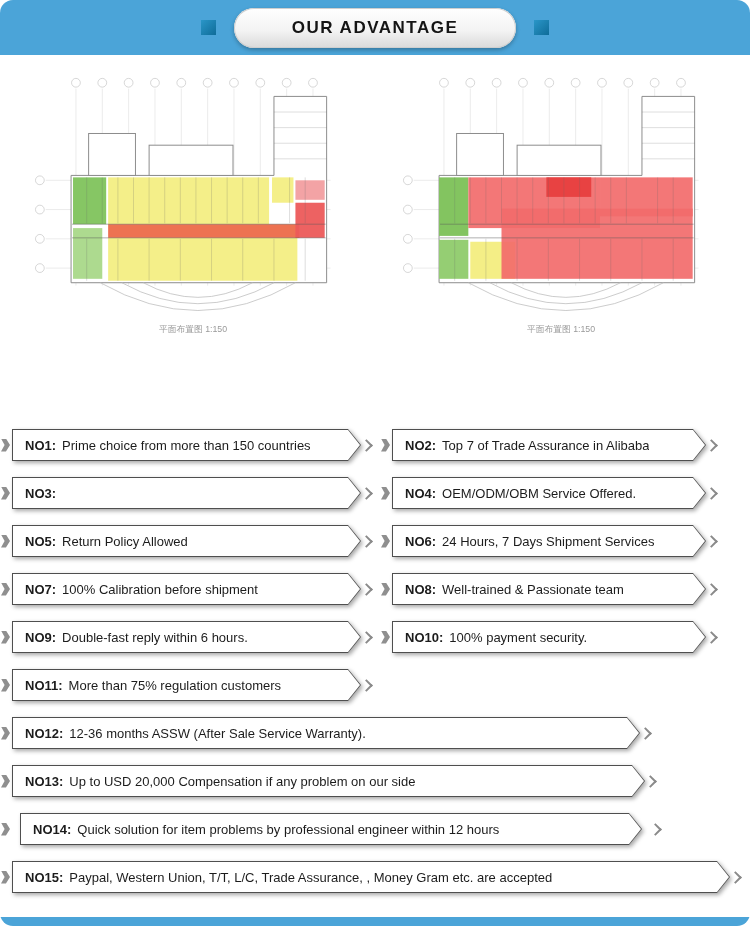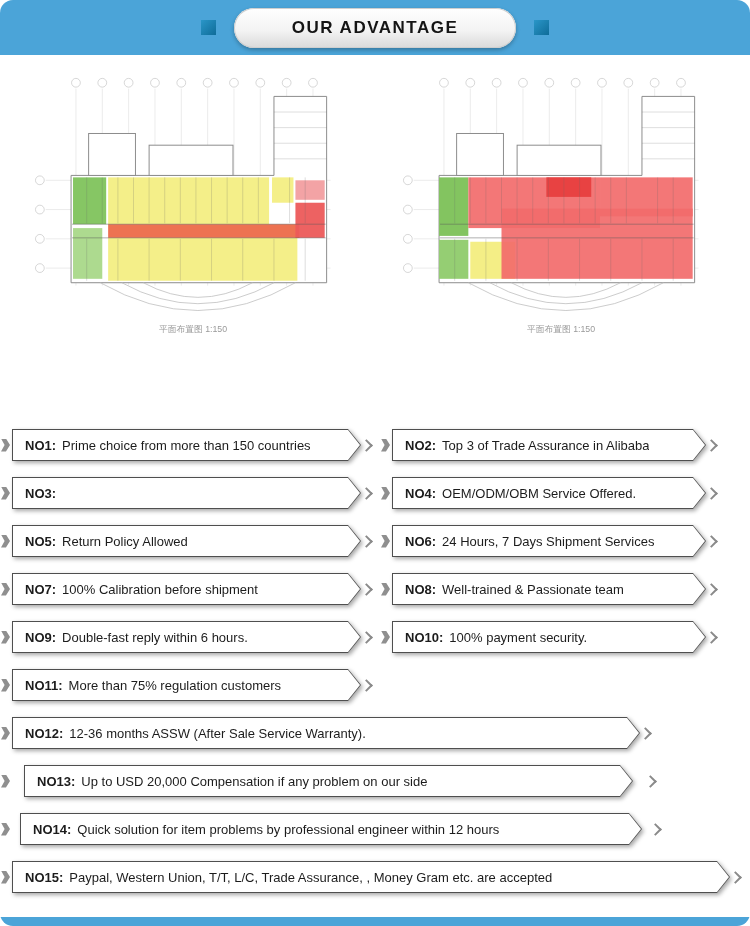--- a/index.html
+++ b/index.html
@@ -20,21 +20,21 @@
   .plans { display:flex; justify-content:space-between; padding:18px 28px 0 32px; }
   .plan { width:322px; height:278px; }
   .plan-caption { font-size:9px; fill:#9a9a9a; }
 
   
   .advantages { margin-top:78px; display:grid; grid-template-columns:375px 375px; row-gap:16px; }
   .adv-item { display:flex; align-items:center; height:32px; }
   .adv-item.left  { padding-left:1px;  padding-right:4px; }
   .adv-item.right { padding-left:6px;  padding-right:34px; }
   .adv-item.full  { grid-column:1 / -1; padding-left:1px; }
-  .w12 { width:650px; } .w13 { width:655px;gap:12px; } .w14 { width:660px;gap:8px; } .w15 { width:740px; }
+  .w12 { width:650px; } .w13 { width:655px; } .w14 { width:660px;gap:8px; } .w15 { width:740px; }
 
   .tail { width:9px; height:13px; flex:0 0 9px; margin-right:2px; background:#8f8f8f;
           clip-path:polygon(0 0, 55% 0, 100% 50%, 55% 100%, 0 100%, 40% 50%); }
   .adv-box-wrap { flex:1 1 auto; height:100%; filter:drop-shadow(2px 2px 2px rgba(0,0,0,0.35)); min-width:0; }
   .adv-box-outer { height:100%; background:#4f4f4f; padding:1px;
                    clip-path:polygon(0 0, calc(100% - 13px) 0, 100% 50%, calc(100% - 13px) 100%, 0 100%); }
   .adv-box-inner { height:100%; background:#ffffff; display:flex; align-items:center;
                    padding:0 18px 0 12px; min-width:0;
                    clip-path:polygon(0 0, calc(100% - 12px) 0, 100% 50%, calc(100% - 12px) 100%, 0 100%); }
   .adv-no  { font-weight:bold; font-size:13px; color:#1c1c1c; margin-right:6px; white-space:nowrap; }
@@ -173,21 +173,21 @@
         </div>
       <span class="chev"></span>
     </div>
 
     <div class="adv-item right">
       <span class="tail"></span>
       <div class="adv-box-wrap">
           <div class="adv-box-outer">
             <div class="adv-box-inner">
         <span class="adv-no">NO2:</span>
-        <span class="adv-text">Top 3 of Trade Assurance in Alibaba</span>
+        <span class="adv-text">Top 7 of Trade Assurance in Alibaba</span>
       </div>
           </div>
         </div>
       <span class="chev"></span>
     </div>
 
     <div class="adv-item left">
       <span class="tail"></span>
       <div class="adv-box-wrap">
           <div class="adv-box-outer">

